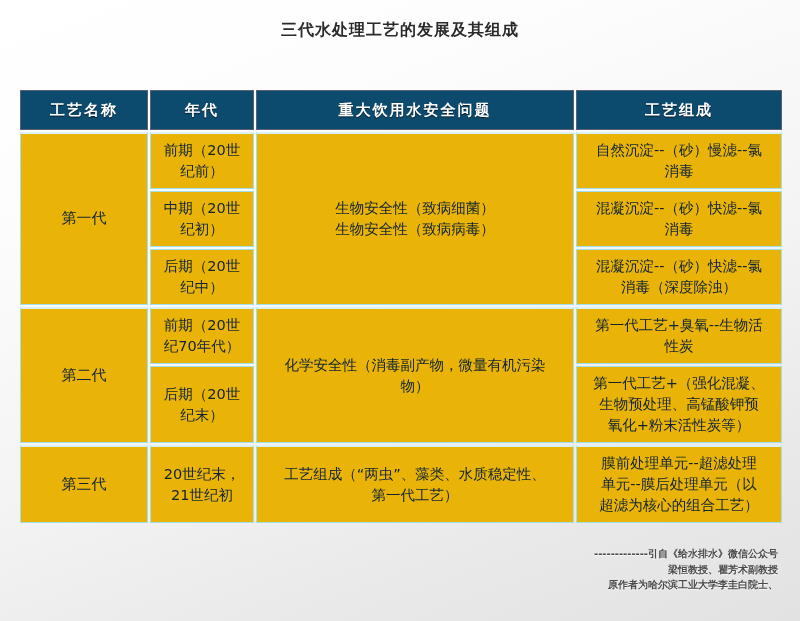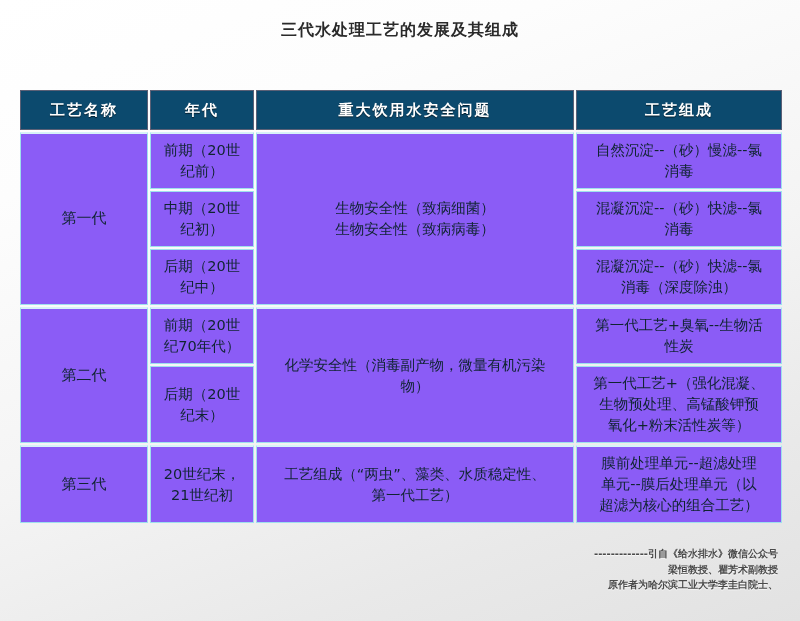--- a/index.html
+++ b/index.html
@@ -64,21 +64,21 @@
     font-weight: bold;
     letter-spacing: 2px;
     height: 36px;
     vertical-align: middle;
     text-align: center;
     border: 1px solid #5b6076;
     text-shadow: 0 1px 1px rgba(0,0,0,0.6);
   }
 
   tbody td {
-    background: #8b5cf6;
+    background: #eab308;
     color: #0f2430;
     font-size: 14.5px;
     line-height: 1.45;
     text-align: center;
     vertical-align: middle;
     padding: 6px 8px;
     border: 1px solid #9fe0ed;
   }
 
   tbody td.gen-name {

